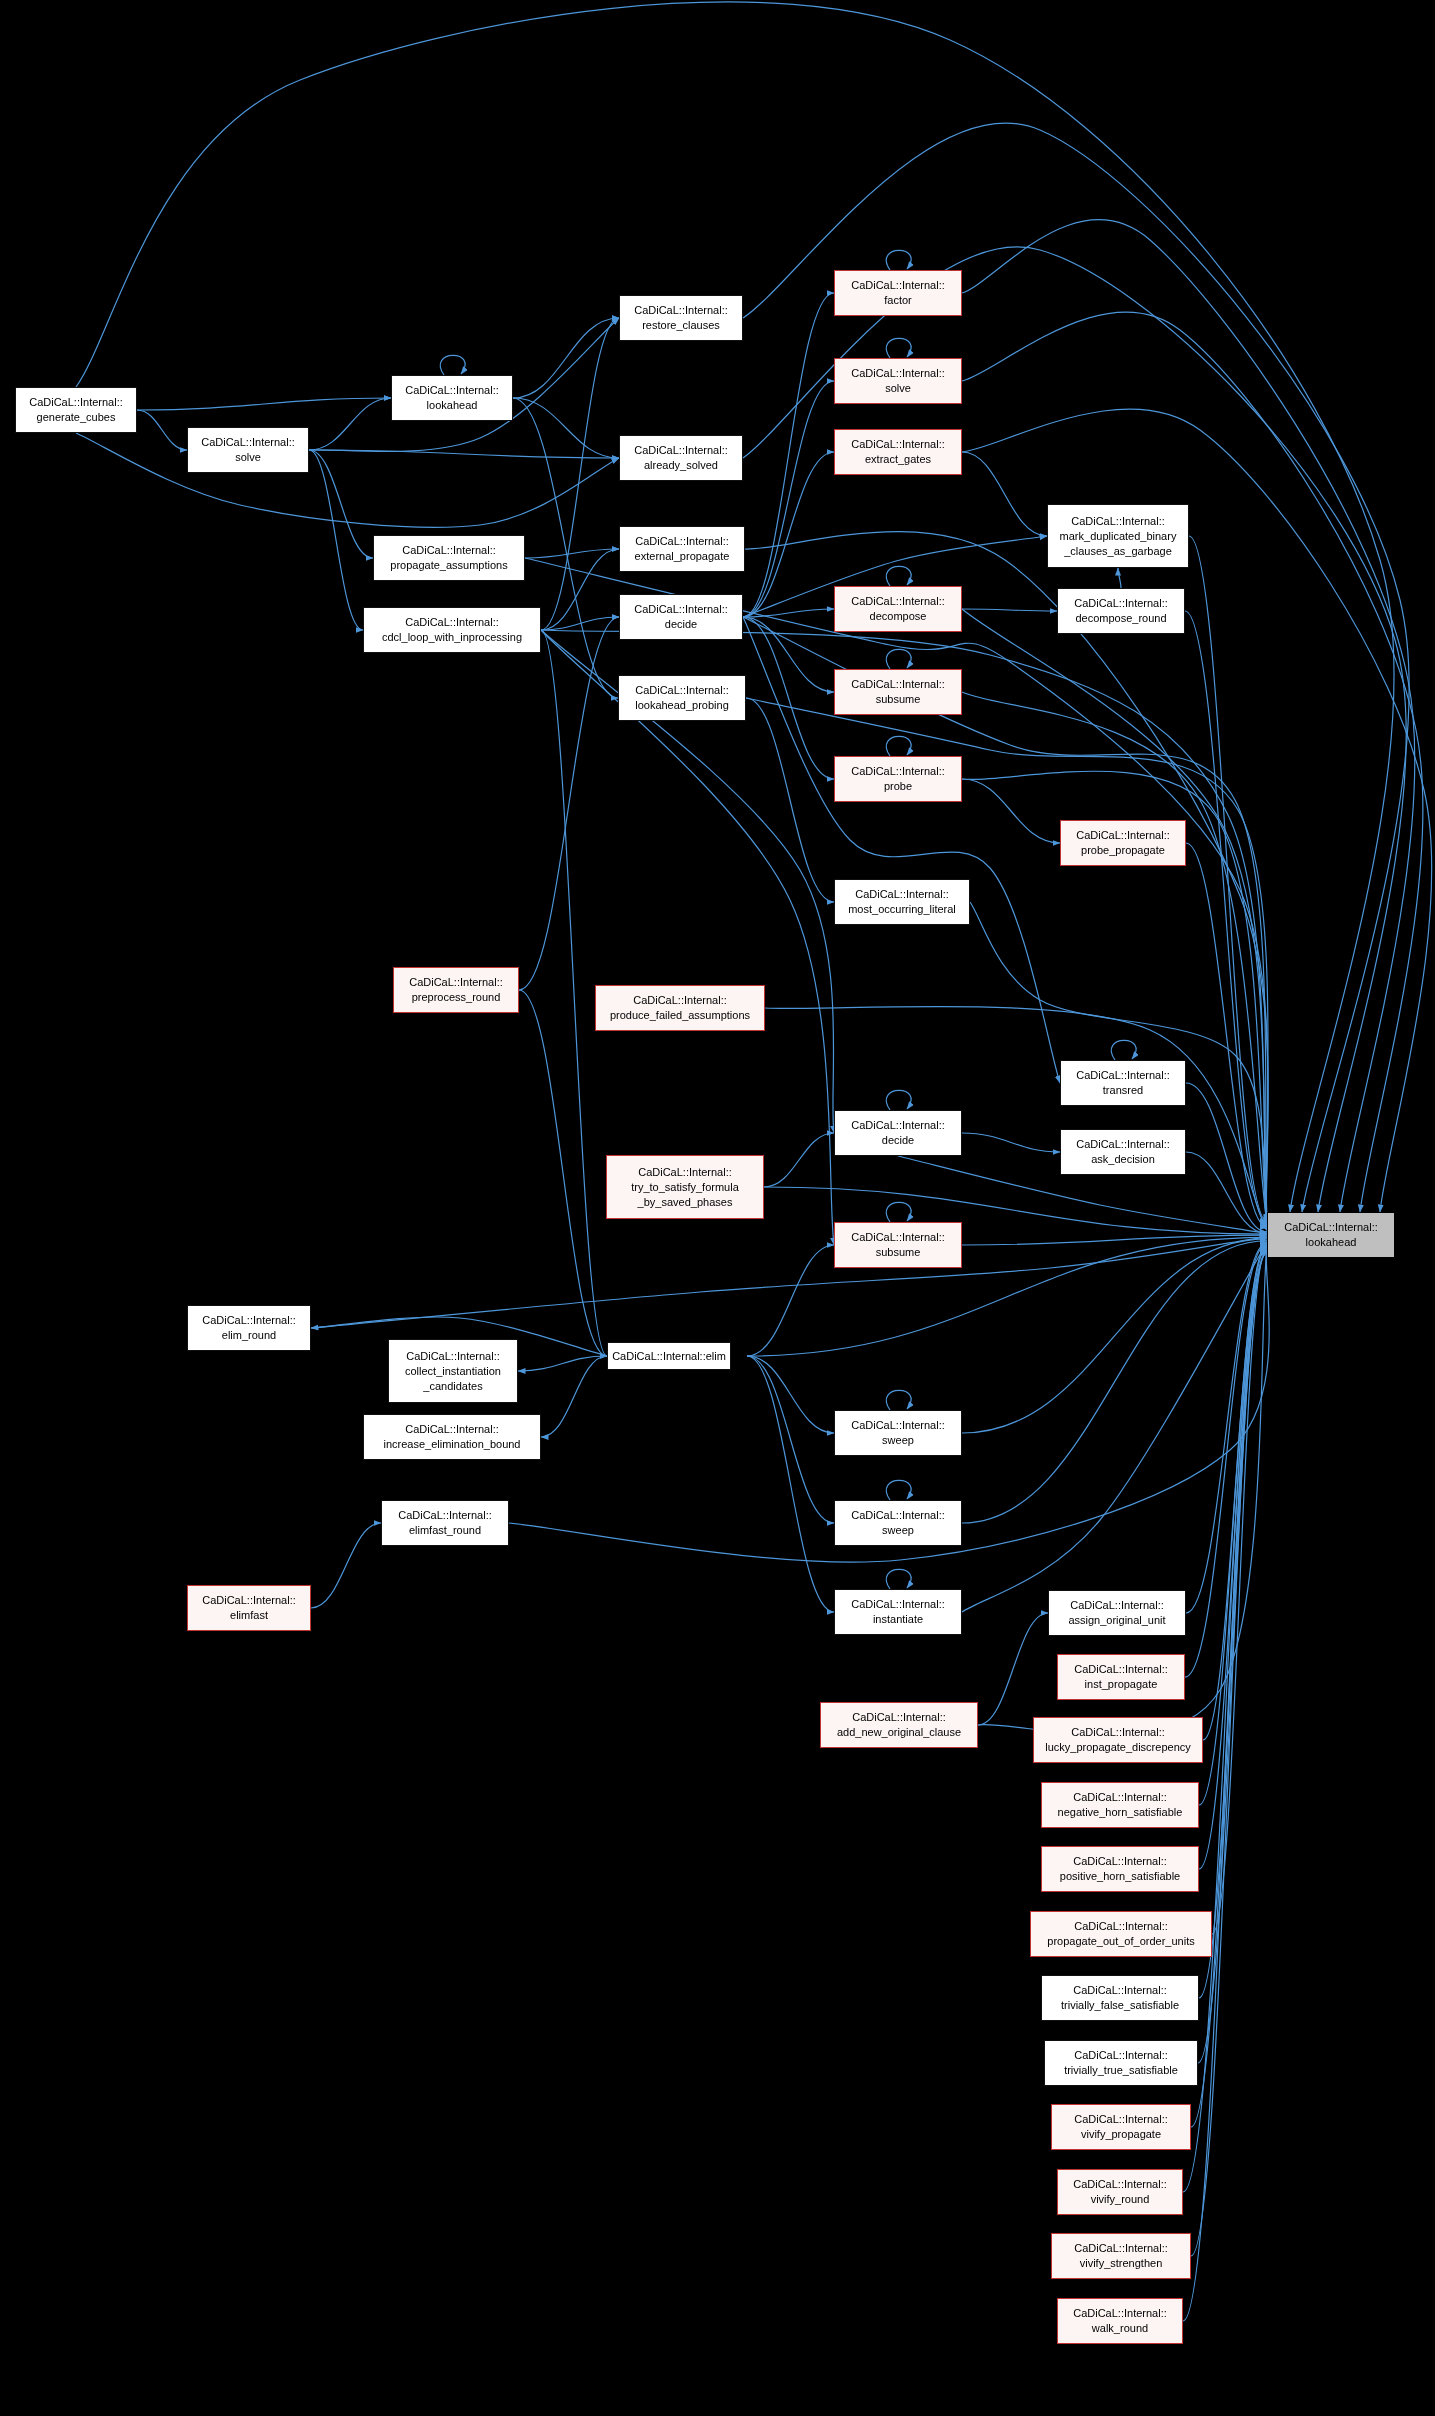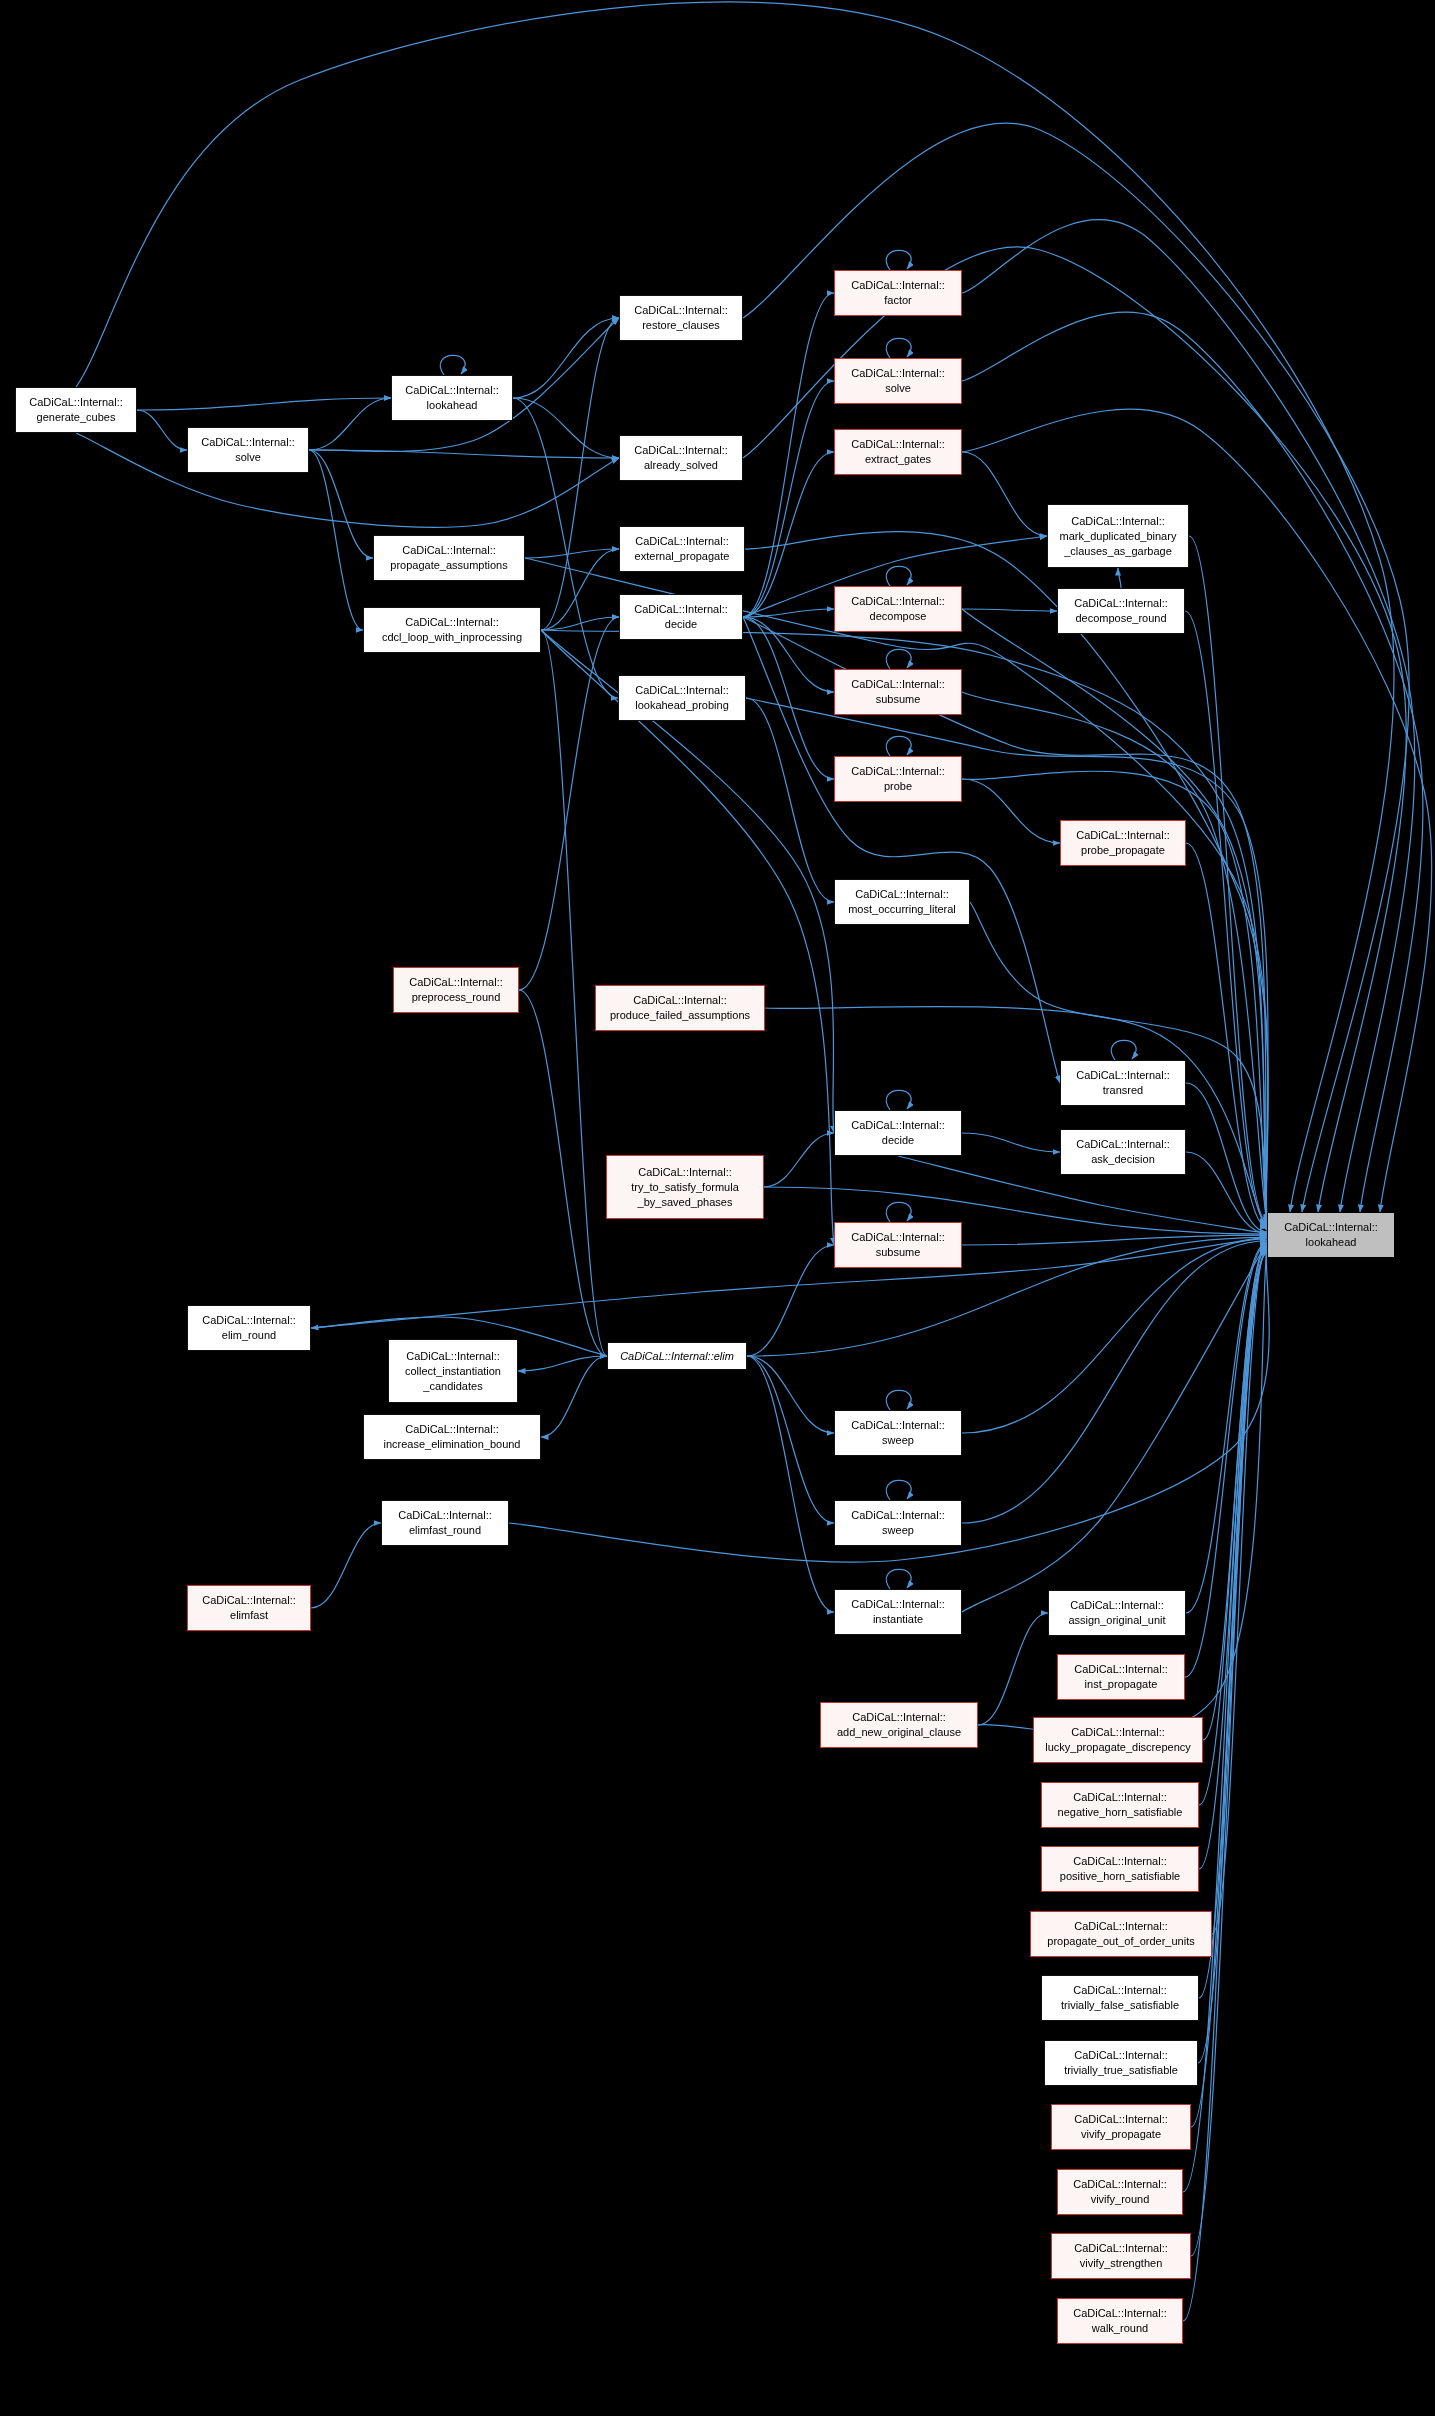--- a/index.html
+++ b/index.html
@@ -242,21 +242,21 @@
       </div>
       <div class="node " style="left: 187px; top: 1305px; width: 124px; height: 46px;">
         <div>CaDiCaL::Internal::</div>
         <div>elim_round</div>
       </div>
       <div class="node " style="left: 388px; top: 1339px; width: 130px; height: 64px;">
         <div>CaDiCaL::Internal::</div>
         <div>collect_instantiation</div>
         <div>_candidates</div>
       </div>
-      <div class="node " style="left: 607px; top: 1342px; width: 140px; height: 28px; font-style: italic;">
+      <div class="node " style="left: 607px; top: 1342px; width: 124px; height: 28px;">
         <div>CaDiCaL::Internal::elim</div>
       </div>
       <div class="node " style="left: 363px; top: 1414px; width: 178px; height: 46px;">
         <div>CaDiCaL::Internal::</div>
         <div>increase_elimination_bound</div>
       </div>
       <div class="node " style="left: 834px; top: 1410px; width: 128px; height: 46px;">
         <div>CaDiCaL::Internal::</div>
         <div>sweep</div>
       </div>

